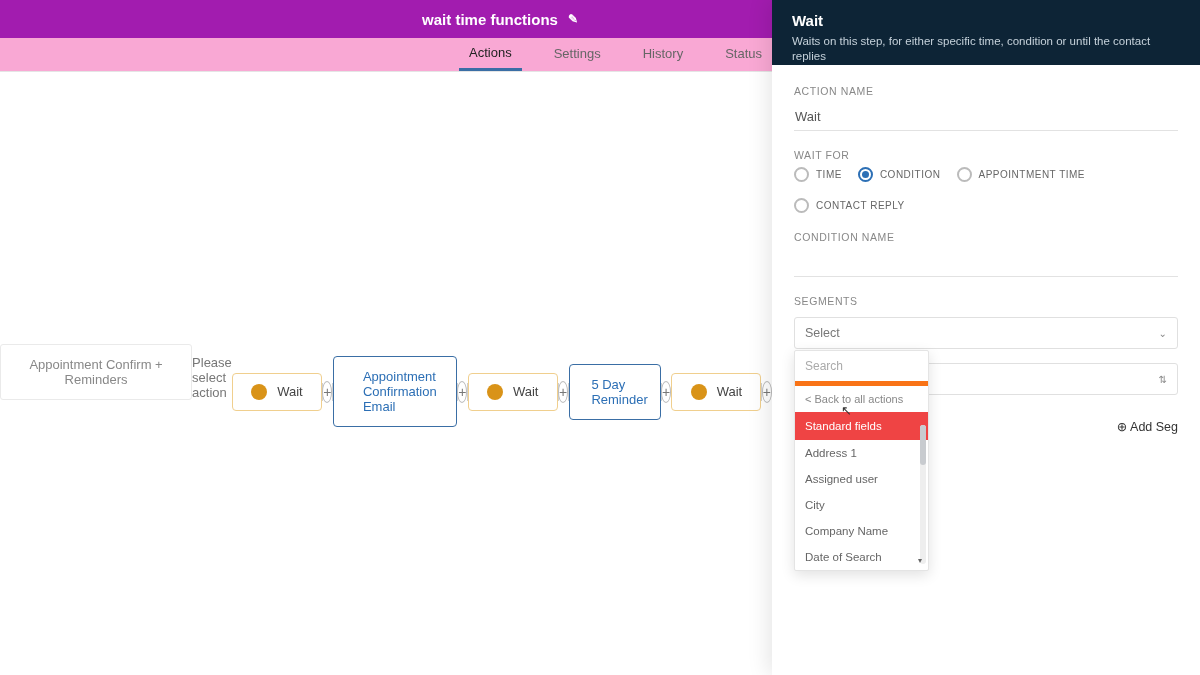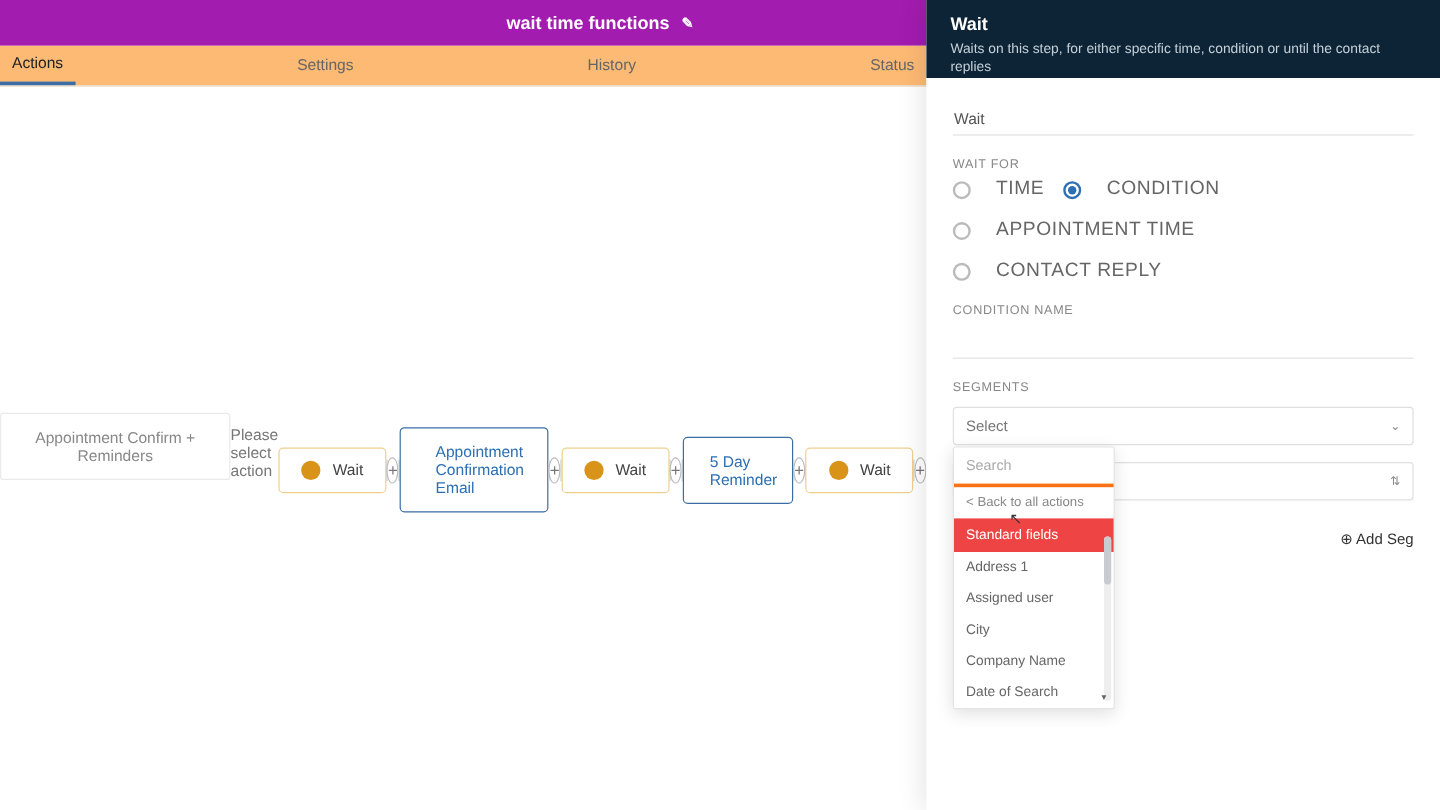--- a/index.html
+++ b/index.html
@@ -32,25 +32,25 @@
     gap: 10px;
     margin-left: -200px;
   }
   .edit-icon { color: #fff; font-size: 12px; }
 
   
   .tabs {
     height: 34px;
     display: flex;
     align-items: flex-end;
-    justify-content: space-between;
+    justify-content: flex-end;
     gap: 22px;
     border-bottom: 1px solid #e5e5e5;
     width: 772px;
-    background:#fdba74;
+    background:#f9a8d4;
   }
   .tab {
     padding: 8px 10px;
     color: #666;
     cursor: pointer;
     font-size: 13px;
     border-bottom: 2px solid transparent;
   }
   .tab.active {
     color: #222;
@@ -180,22 +180,22 @@
     border: none;
     border-bottom: 1px solid #e2e2e2;
     padding: 6px 1px;
     font-size: 13px;
     color: #555;
     outline: none;
   }
 
   .radio-row { display:flex; gap: 16px; align-items:center; margin: 6px 0 14px; flex-wrap: wrap;}
   .radio {
-    display:flex; align-items:center; gap:21px;
-    color:#666; font-size:16px; letter-spacing:0.5px; text-transform: uppercase;
+    display:flex; align-items:center; gap:7px;
+    color:#666; font-size:10px; letter-spacing:0.5px; text-transform: uppercase;
     cursor:pointer;
   }
   .rbox { width:15px; height:15px; border:2px solid #bbb; border-radius:50%; position:relative; }
   .radio.selected .rbox { border-color:#2c6fb5; }
   .radio.selected .rbox::after { content:""; position:absolute; inset:2px; background:#2c6fb5; border-radius:50%; }
 
   .segments { margin-top: 6px; }
   .seg-row { display:flex; gap:14px; margin-top: 10px; position: relative; flex-direction: column;}
   .select {
     flex: 1;
@@ -218,21 +218,21 @@
     position: absolute;
     top: 33px;
     left: 0;
     width: 135px;
     background: #fff;
     border: 1px solid #e4e4e4;
     border-radius: 2px;
     box-shadow: 0 4px 14px rgba(0,0,0,0.12);
     z-index: 10;
   }
-  .dd-search { padding:8px 10px; color:#aaa; font-size:12px; border-bottom:3px solid #f97316;}
+  .dd-search { padding:8px 10px; color:#aaa; font-size:12px; border-bottom:5px solid #f97316;}
   .dd-back { padding:7px 10px; font-size:11px; color:#888; cursor:pointer;}
   .dd-group {
     background:#ef4444; color:#fff; font-size:11.5px; padding:8px 10px; font-weight:500;
   }
   .dd-item { padding:7px 10px; font-size:11.5px; color:#666; cursor:pointer;}
   .dd-scroll { position:absolute; right:2px; top:74px; bottom:6px; width:6px; background:#eee; border-radius:3px;}
   .dd-scroll::before { content:""; position:absolute; top:0; left:0; right:0; height:40px; background:#c8cbcf; border-radius:3px;}
   .dd-arrow-down { position:absolute; right:6px; bottom:5px; font-size:8px; color:#666;}
 
   .cursor {
@@ -305,20 +305,21 @@
 </div>
 
 <div class="panel">
   <div class="panel-head">
     <div class="panel-title">Wait</div>
     <div class="panel-desc">Waits on this step, for either specific time, condition or until the contact replies</div>
   </div>
   <div class="panel-body">
 
     <div class="field-group">
+      <div class="field-label">ACTION NAME</div>
       <input class="text-input" value="Wait" style="">
     </div>
 
     <div class="field-group">
       <div class="field-label">WAIT FOR</div>
       <div class="radio-row">
         <div class="radio">
             <span class="rbox"></span>
             <span>TIME</span>
           </div>

